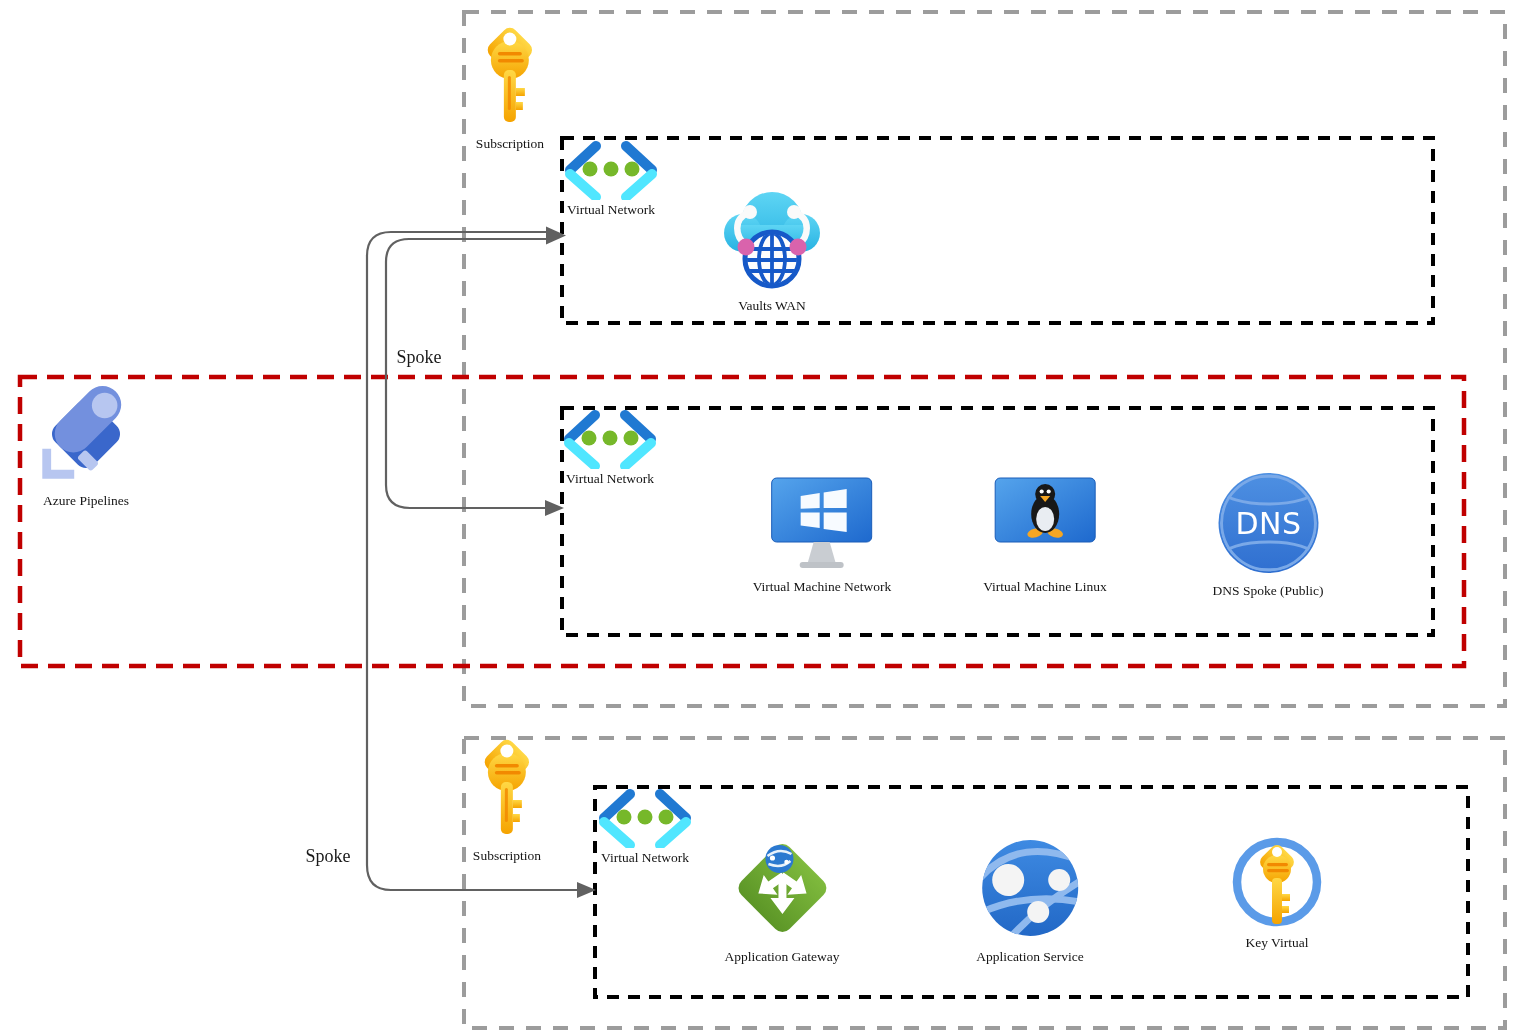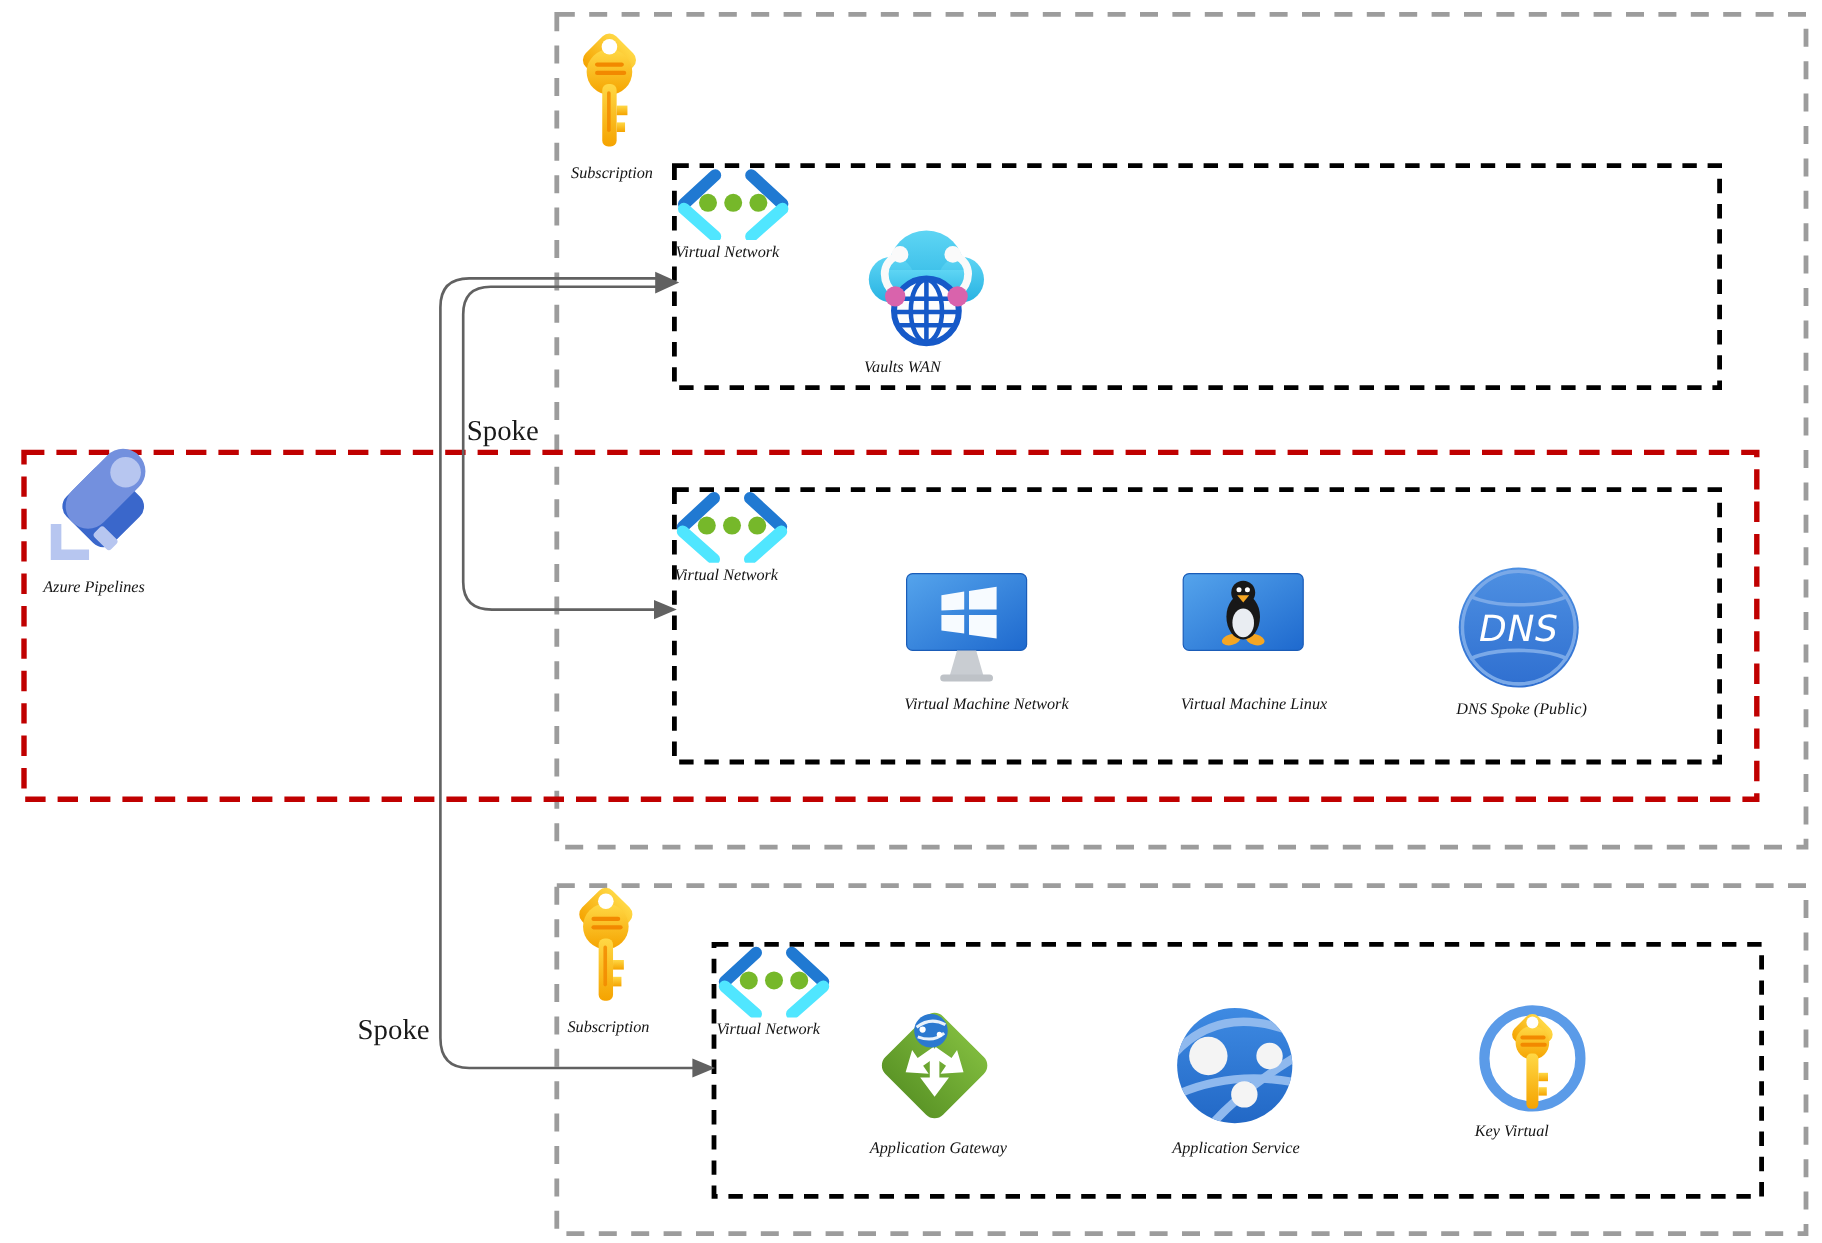--- a/index.html
+++ b/index.html
@@ -2,29 +2,28 @@
 <html><head>
 <meta charset="utf-8">
 <style>
   html,body{margin:0;padding:0;background:#fff;}
   .stage{
     position:relative;width:1518px;height:1036px;background:#ffffff;overflow:hidden;
     font-family:"Liberation Serif","DejaVu Serif",serif;color:#111;
   }
   .canvas{position:absolute;left:0;top:0;z-index:0;}
   .node{
-    position:absolute;z-index:2;display:flex;flex-direction:column;align-items:flex-start;
+    position:absolute;z-index:2;display:flex;flex-direction:column;align-items:center;
     transform:translateX(-50%);
-    font-style:italic;
   }
   .node .lbl{
     font-size:13.5px;line-height:1.1;white-space:nowrap;color:#141414;text-align:center;
   }
   .edge-label{
-    position:absolute;z-index:2;font-size:24px;color:#1a1a1a;white-space:nowrap;
+    position:absolute;z-index:2;font-size:18px;color:#1a1a1a;white-space:nowrap;
     transform:translateX(-50%);
   }
   svg{display:block;}
 </style>
 </head>
 <body>
 
 <div class="stage">
 
   <svg width="0" height="0" style="position:absolute" aria-hidden="true">
@@ -127,21 +126,21 @@
       <path d="M26 62 C15 54 13 36 28 30" stroke="#FAFAFA" stroke-width="6.5" fill="none" stroke-linecap="round"></path>
       <path d="M78 62 C89 54 91 36 76 30" stroke="#FAFAFA" stroke-width="6.5" fill="none" stroke-linecap="round"></path>
       <circle cx="30" cy="29" r="7" fill="#FAFAFA"></circle>
       <circle cx="74" cy="29" r="7" fill="#FAFAFA"></circle>
       <circle cx="26" cy="64" r="8.5" fill="#D963AC"></circle>
       <circle cx="78" cy="64" r="8.5" fill="#D963AC"></circle>
     </svg>
     <div class="lbl" style="margin-top:2px">Vaults WAN</div>
   </div>
 
-  <div class="node" style="left:86px;top:368px">
+  <div class="node" style="left:86px;top:380px">
     <svg width="100" height="110" viewBox="0 0 100 112">
       <rect x="22" y="27" width="56" height="56" rx="12" transform="rotate(45 50 55)" fill="#3A67CB"></rect>
       <rect x="33" y="0" width="38" height="80" rx="19" transform="rotate(45 52 40)" fill="#7390DE"></rect>
       <rect x="42" y="76" width="20" height="12" rx="3" transform="rotate(45 52 82)" fill="#B7C6F0"></rect>
       <circle cx="69" cy="26" r="13" fill="#B7C6F0"></circle>
       <path d="M10 70 L10 96 L38 96" stroke="#B7C6F0" stroke-width="9" fill="none"></path>
     </svg>
     <div class="lbl" style="margin-top:4px">Azure Pipelines</div>
   </div>
 

